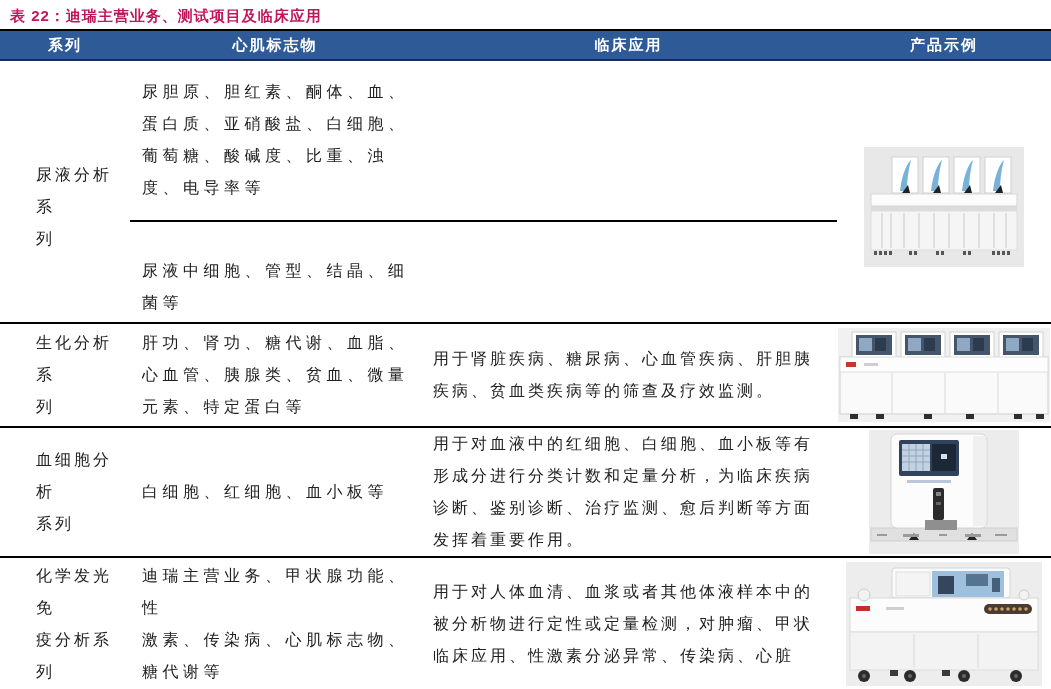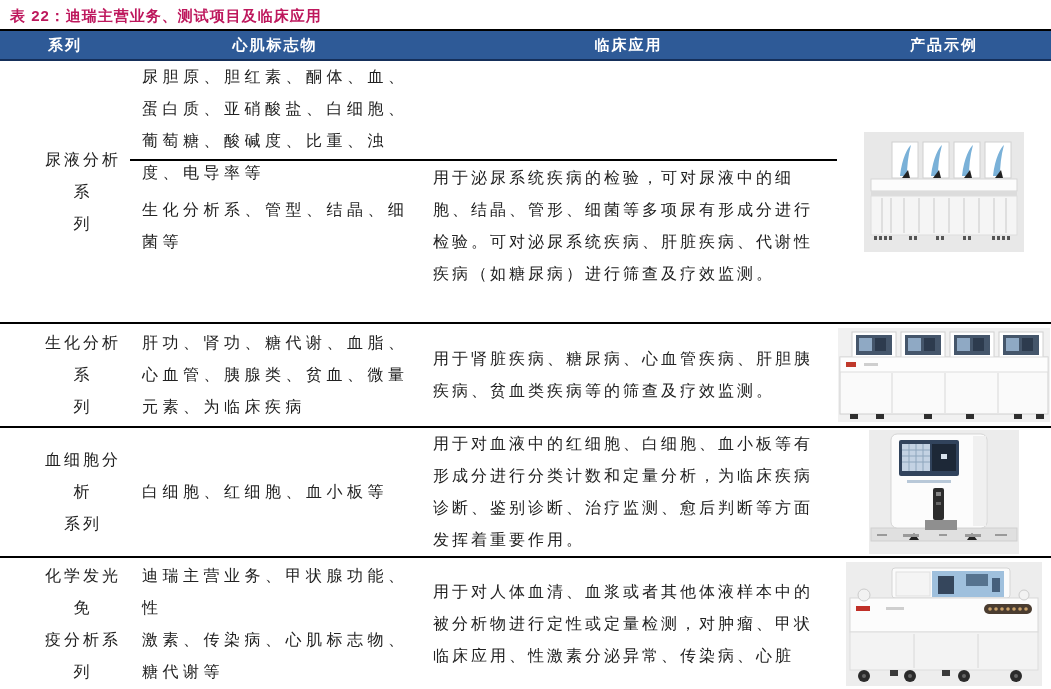--- a/index.html
+++ b/index.html
@@ -29,28 +29,28 @@
   
   .tgroup { display:grid; }
   .g1 { grid-template-columns:130px 707px 214px; height:261px; }
   .gs { grid-template-columns:130px 290px 417px 214px; }
   .g2 { height:102px; }
   .g3 { height:128px; }
   .g4 { height:131px; }
   .hrule { height:2px; background:#000000; }
   .mid { display:flex; flex-direction:column; }
   .subrow { display:grid; grid-template-columns:290px 417px; }
-  .sr1 { height:98px; }
+  .sr1 { height:159px;font-family:Liberation Mono, monospace; }
   .sr2 { height:130px; }
   .subdivider { height:2px; background:#000000; width:100%; }
   .td {
     display:flex; align-items:center;
     font-size:16px; line-height:32px; white-space:pre-line;
   }
-  .series   { padding-left:36px; letter-spacing:3px;text-align:center; }
+  .series   { padding-left:36px; letter-spacing:3px; }
   .test     { padding-left:12px; padding-right:10px; letter-spacing:4.5px; }
   .clinical { padding-left:13px; padding-right:8px; letter-spacing:3px; text-align:justify; }
   .product  { justify-content:center; }
   .svgbox { display:block; }
 </style>
 </head>
 <body>
 
 <div class="page">
 
@@ -68,26 +68,22 @@
 列</div>
     <div class="mid">
       <div class="subrow sr1">
         <div class="td test">尿胆原、胆红素、酮体、血、
 蛋白质、亚硝酸盐、白细胞、
 葡萄糖、酸碱度、比重、浊
 度、电导率等</div>
       </div>
       <div class="subdivider"></div>
       <div class="subrow sr2">
-        <div class="td test">生化分析系、管型、结晶、细
+        <div class="td test">尿液中细胞、管型、结晶、细
 菌等</div>
-        <div class="td clinical">用于泌尿系统疾病的检验，可对尿液中的细
-胞、结晶、管形、细菌等多项尿有形成分进行
-检验。可对泌尿系统疾病、肝脏疾病、代谢性
-疾病（如糖尿病）进行筛查及疗效监测。</div>
       </div>
     </div>
     <div class="td product">
       <svg class="svgbox" width="160" height="120" viewBox="0 0 160 120" aria-label="urinalysis-analyzer-lineup-image">
         <rect width="160" height="120" fill="#e8e8e8"></rect>
         <g>
           <rect x="28" y="10" width="26" height="36" fill="#ffffff" stroke="#d0d0d0"></rect>
           <rect x="59" y="10" width="26" height="36" fill="#ffffff" stroke="#d0d0d0"></rect>
           <rect x="90" y="10" width="26" height="36" fill="#ffffff" stroke="#d0d0d0"></rect>
           <rect x="121" y="10" width="26" height="36" fill="#ffffff" stroke="#d0d0d0"></rect>
@@ -135,21 +131,21 @@
     </div>
   </div>
 
   <div class="hrule"></div>
 
   <div class="tgroup gs g2">
     <div class="td series">生化分析系
 列</div>
     <div class="td test">肝功、肾功、糖代谢、血脂、
 心血管、胰腺类、贫血、微量
-元素、为临床疾病</div>
+元素、特定蛋白等</div>
     <div class="td clinical">用于肾脏疾病、糖尿病、心血管疾病、肝胆胰
 疾病、贫血类疾病等的筛查及疗效监测。</div>
     <div class="td product">
       <svg class="svgbox" width="212" height="94" viewBox="0 0 212 94" aria-label="biochemistry-analyzer-line-image">
         <rect width="212" height="94" fill="#f1f1f1"></rect>
         <rect x="2" y="29" width="208" height="57" fill="#fafafa" stroke="#d0d0d0"></rect>
         <g>
           <rect x="14" y="4" width="44" height="26" fill="#ffffff" stroke="#d0d0d0"></rect>
           <rect x="18" y="7" width="36" height="20" fill="#45566b"></rect>
           <rect x="21" y="10" width="13" height="13" fill="#8fa9c4"></rect>

